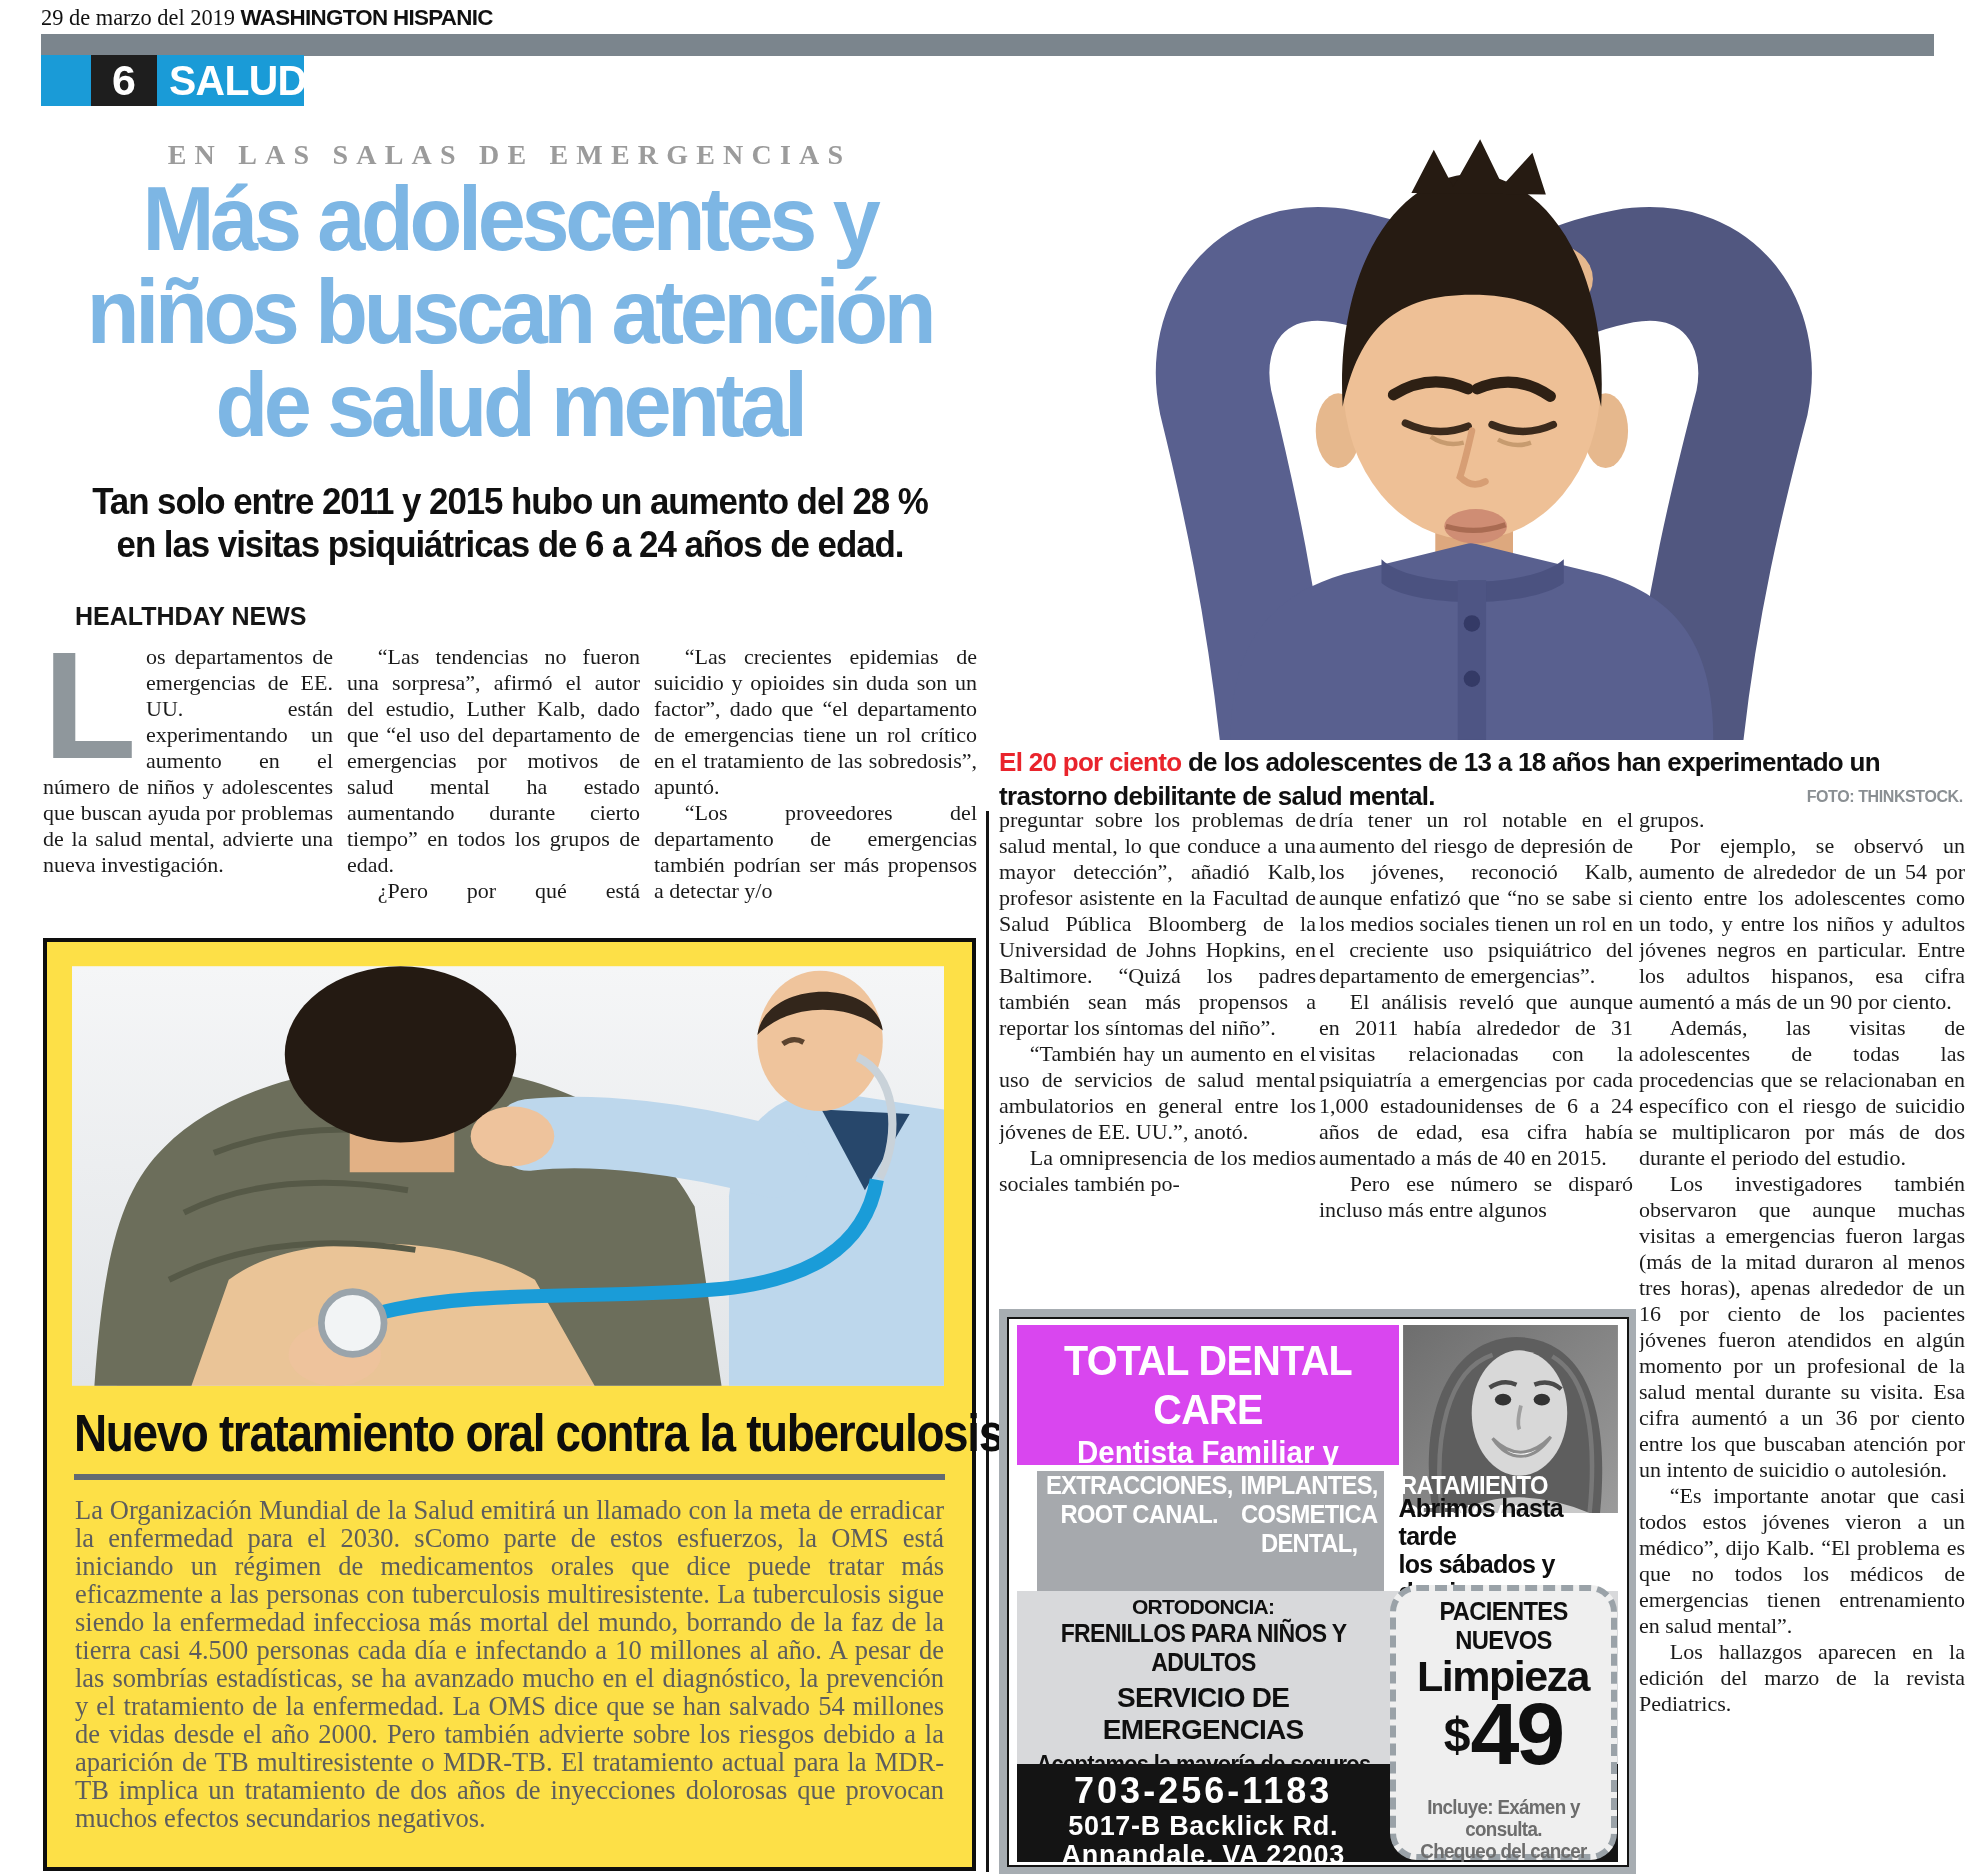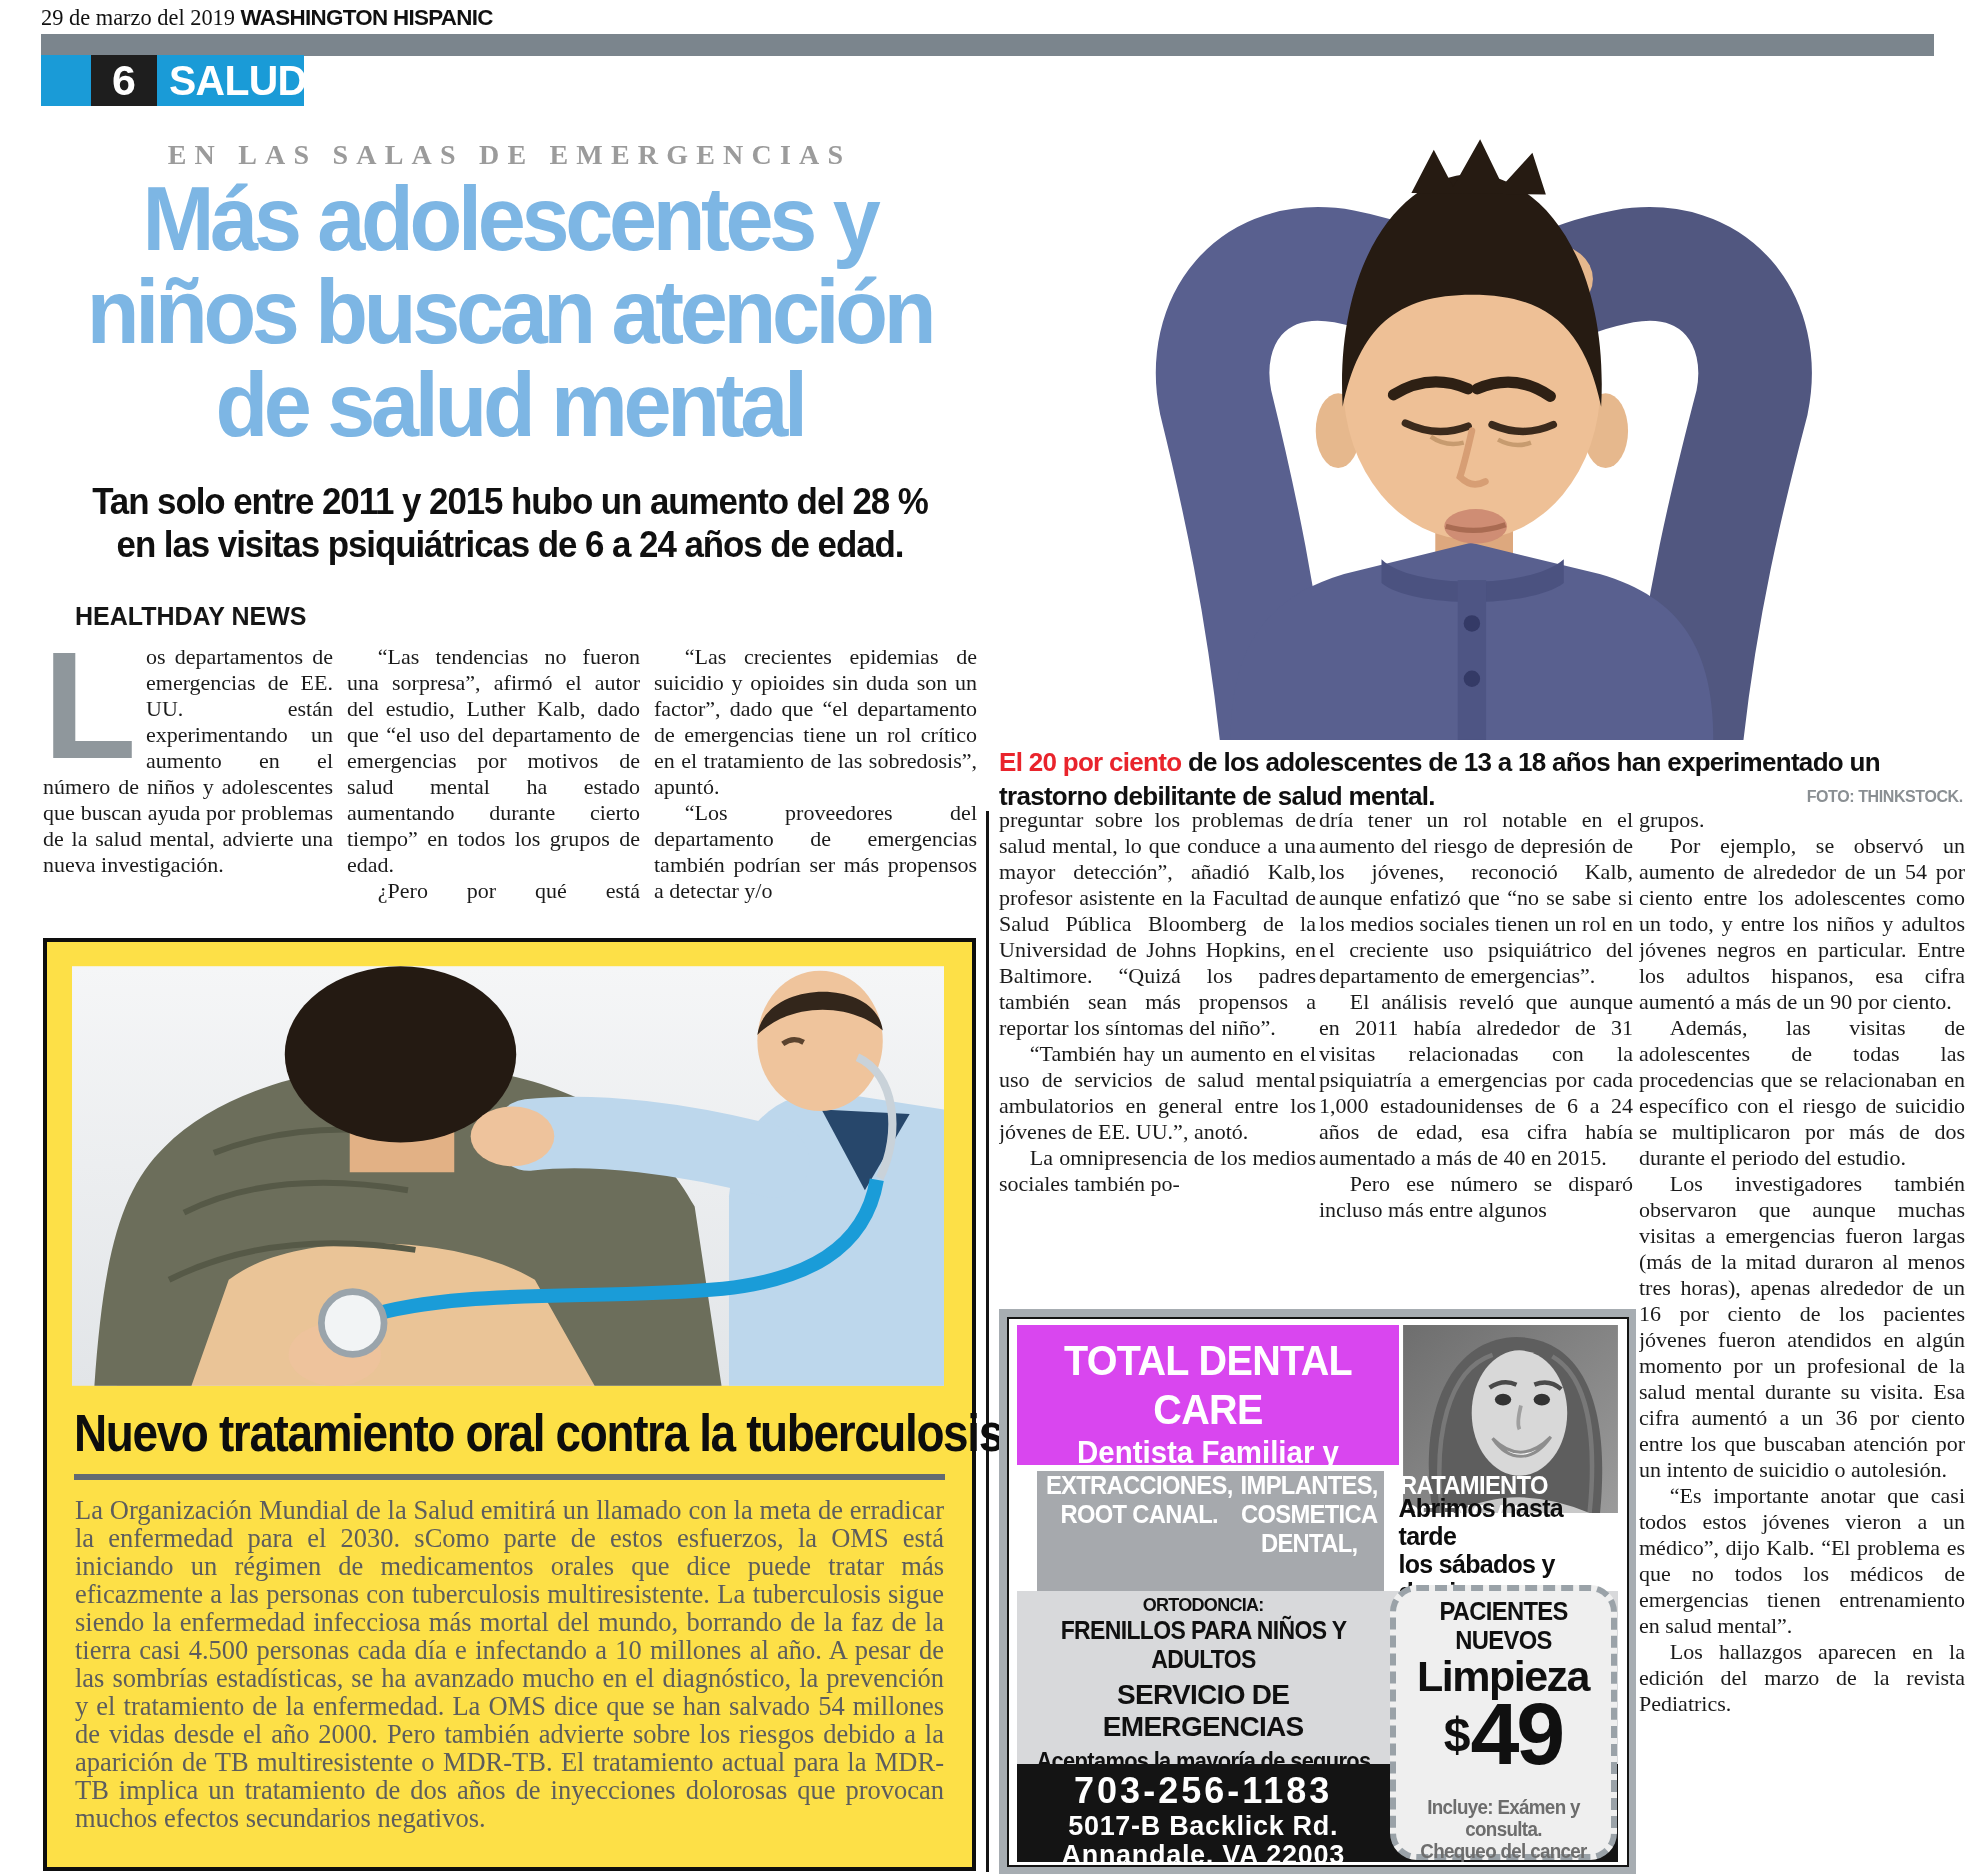--- a/index.html
+++ b/index.html
@@ -76,21 +76,21 @@
   .adserv{position:absolute;left:28px;top:152px;width:347px;height:120px;background:#a6a9ad;
      color:#fff;font-weight:bold;font-size:25px;line-height:29px;text-align:center;
      display:flex;flex-direction:row;justify-content:center;letter-spacing:-0.7px;}
   .adserv div{transform:scaleX(.95);}
   .adhours{position:absolute;left:390px;top:200px;width:221px;height:63px;background:#ffffff;
      color:#0d0d0d;font-weight:bold;font-size:25px;line-height:28px;text-align:left;
      display:flex;flex-direction:column;justify-content:center;letter-spacing:-0.7px;}
   .adlight{position:absolute;left:8.2px;top:272px;width:601px;height:173px;background:#d8d9db;}
   .adortho{position:absolute;left:0px;top:4.5px;width:373px;text-align:center;color:#101010;
      font-weight:bold;letter-spacing:-0.7px;}
-  .adortho .o1{font-size:18px;}
+  .adortho .o1{font-size:21px;}
   .adortho .o2{font-size:25px;transform:scaleX(.92);}
   .adortho .o3{font-size:28px;margin-top:4.5px;}
   .adortho .o4{font-size:23px;line-height:28px;margin-top:4.5px;transform:scaleX(.95);}
   .adbottom{position:absolute;left:8.2px;top:445px;width:601px;height:98px;background:#141414;}
   .adphone{position:absolute;left:0;top:6px;width:373px;text-align:center;color:#fff;font-weight:bold;}
   .adphone .ph{font-size:36px;letter-spacing:3px;}
   .adphone .a1,.adphone .a2{font-size:27px;letter-spacing:0.7px;line-height:29px;text-align:center;}
   .coupon{position:absolute;left:381px;top:266px;width:215px;height:263px;background:#efefef;
      border:6.7px dashed #9aa2a8;border-radius:27px;text-align:center;color:#101010;z-index:5;}
   .coupon .eyebrow{font-size:25px;font-weight:bold;margin-top:6px;letter-spacing:-0.7px;transform:scaleX(.95);}

